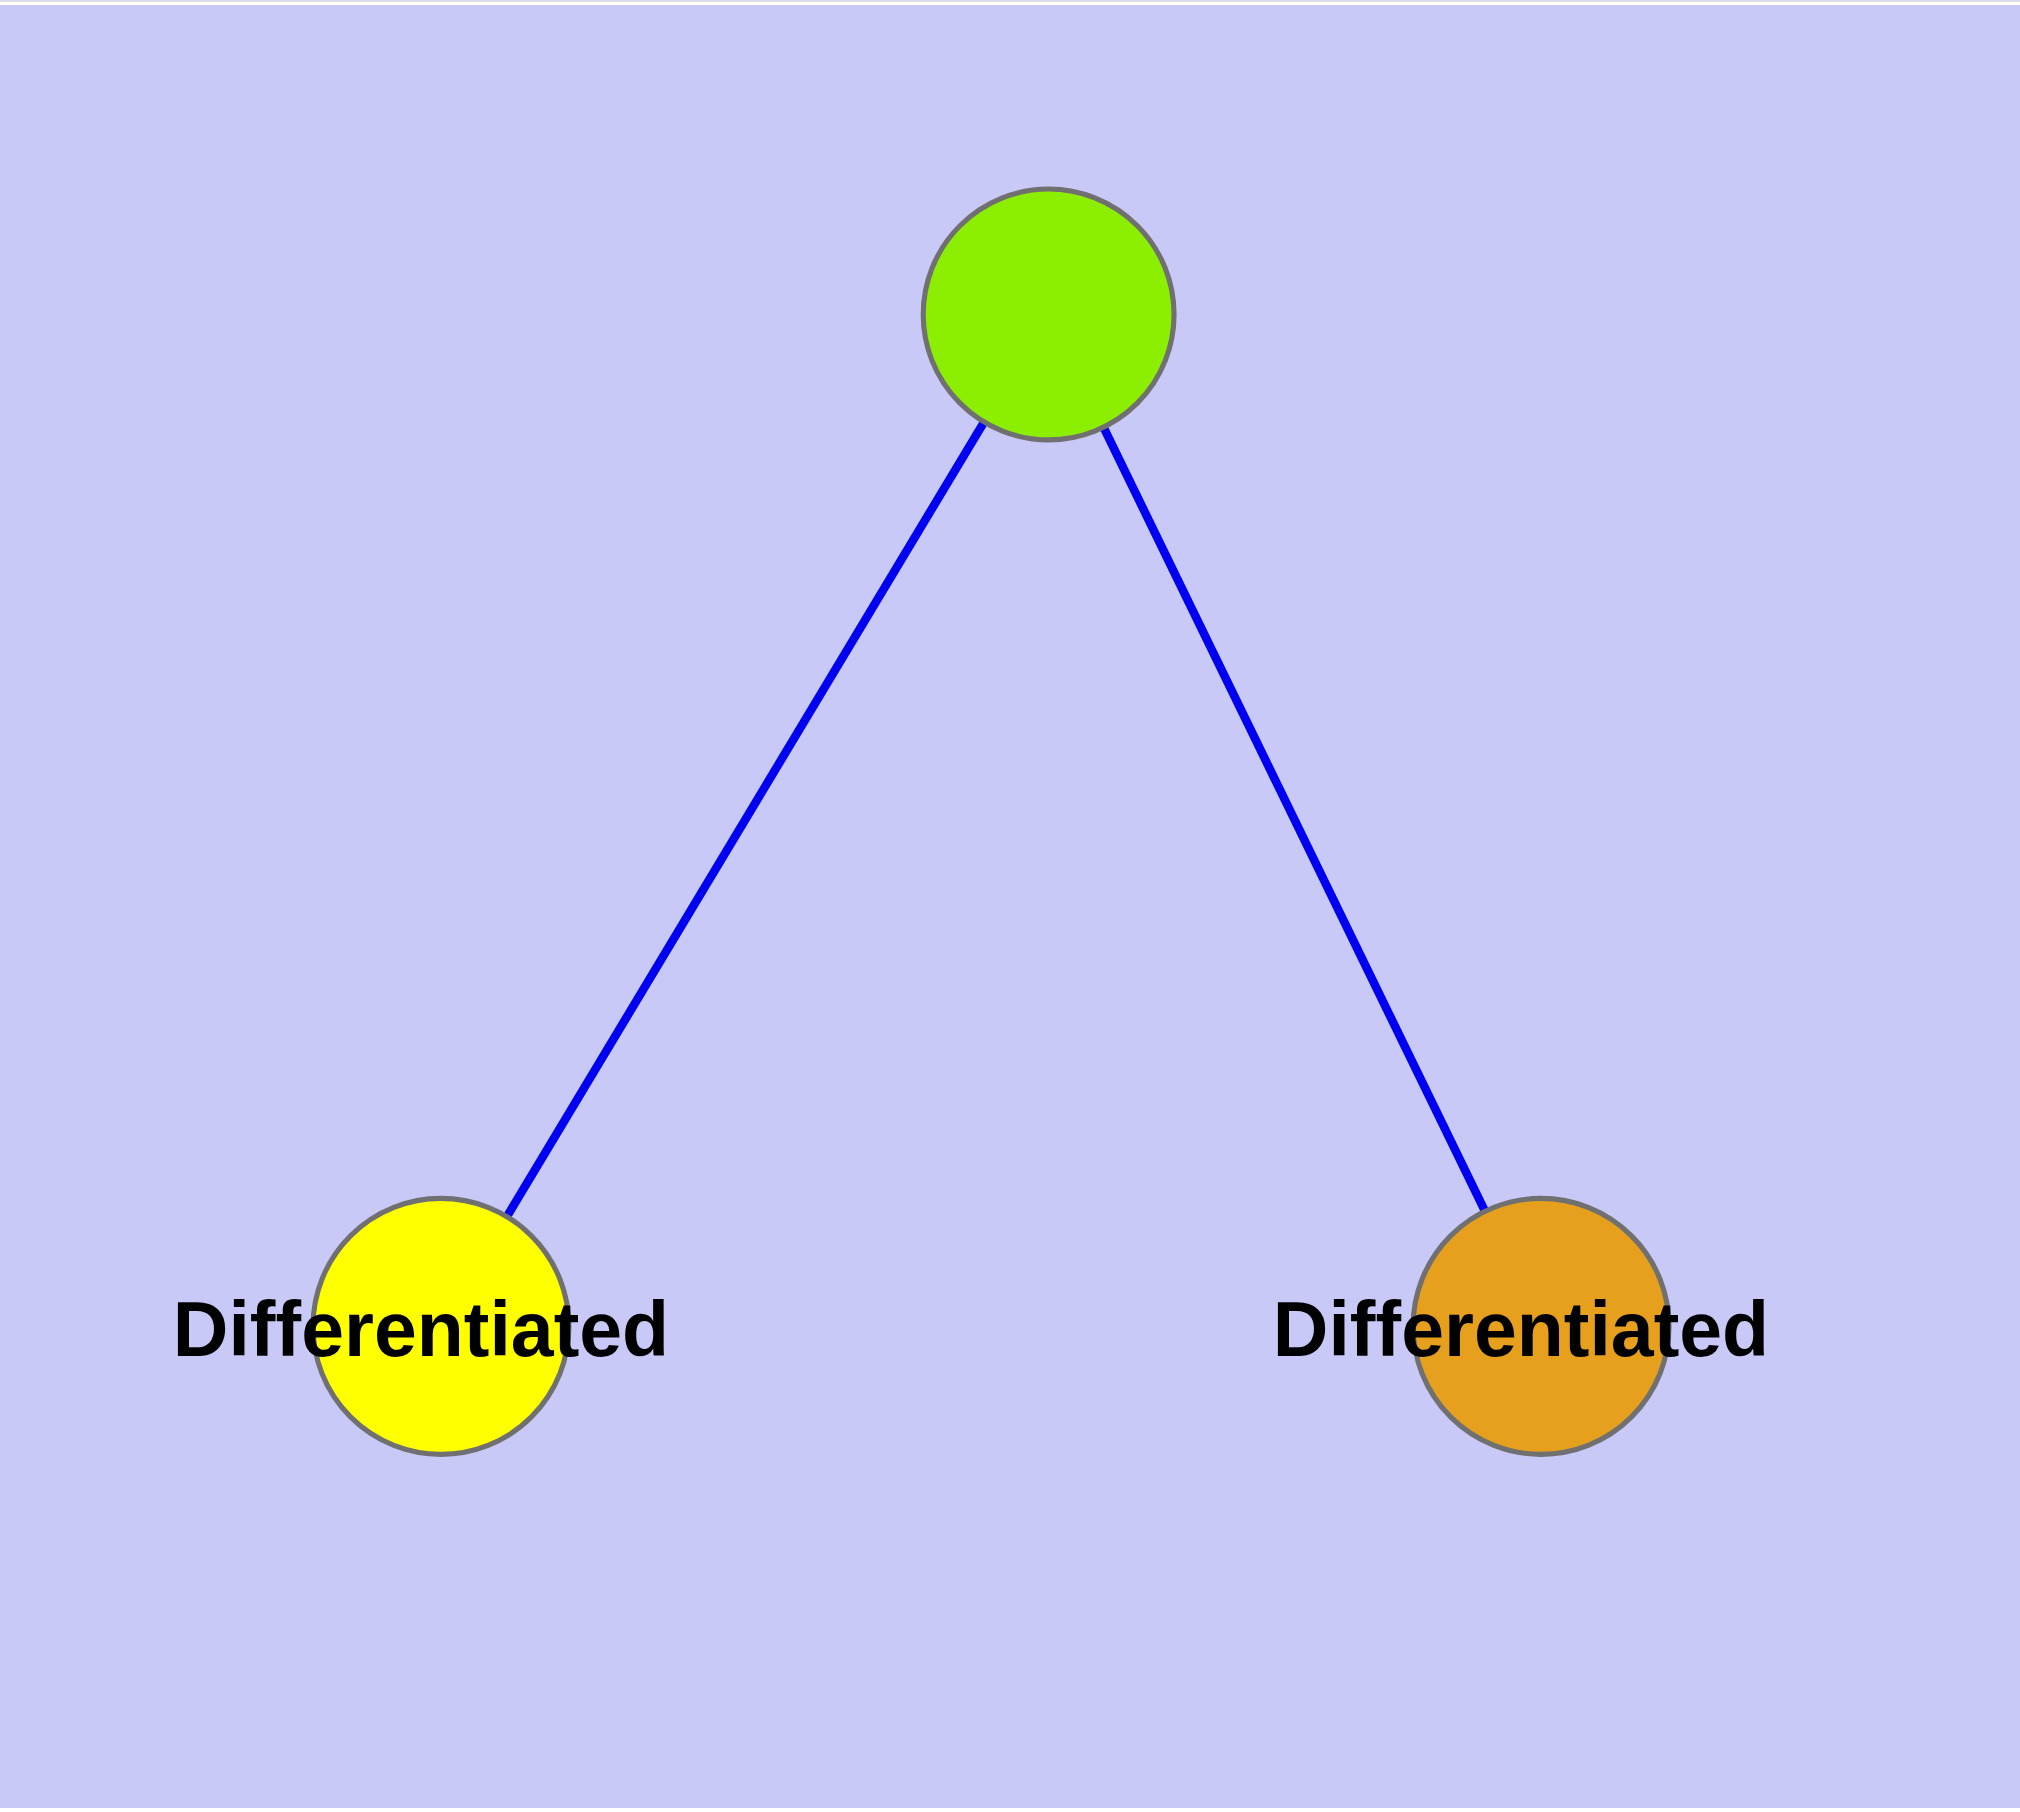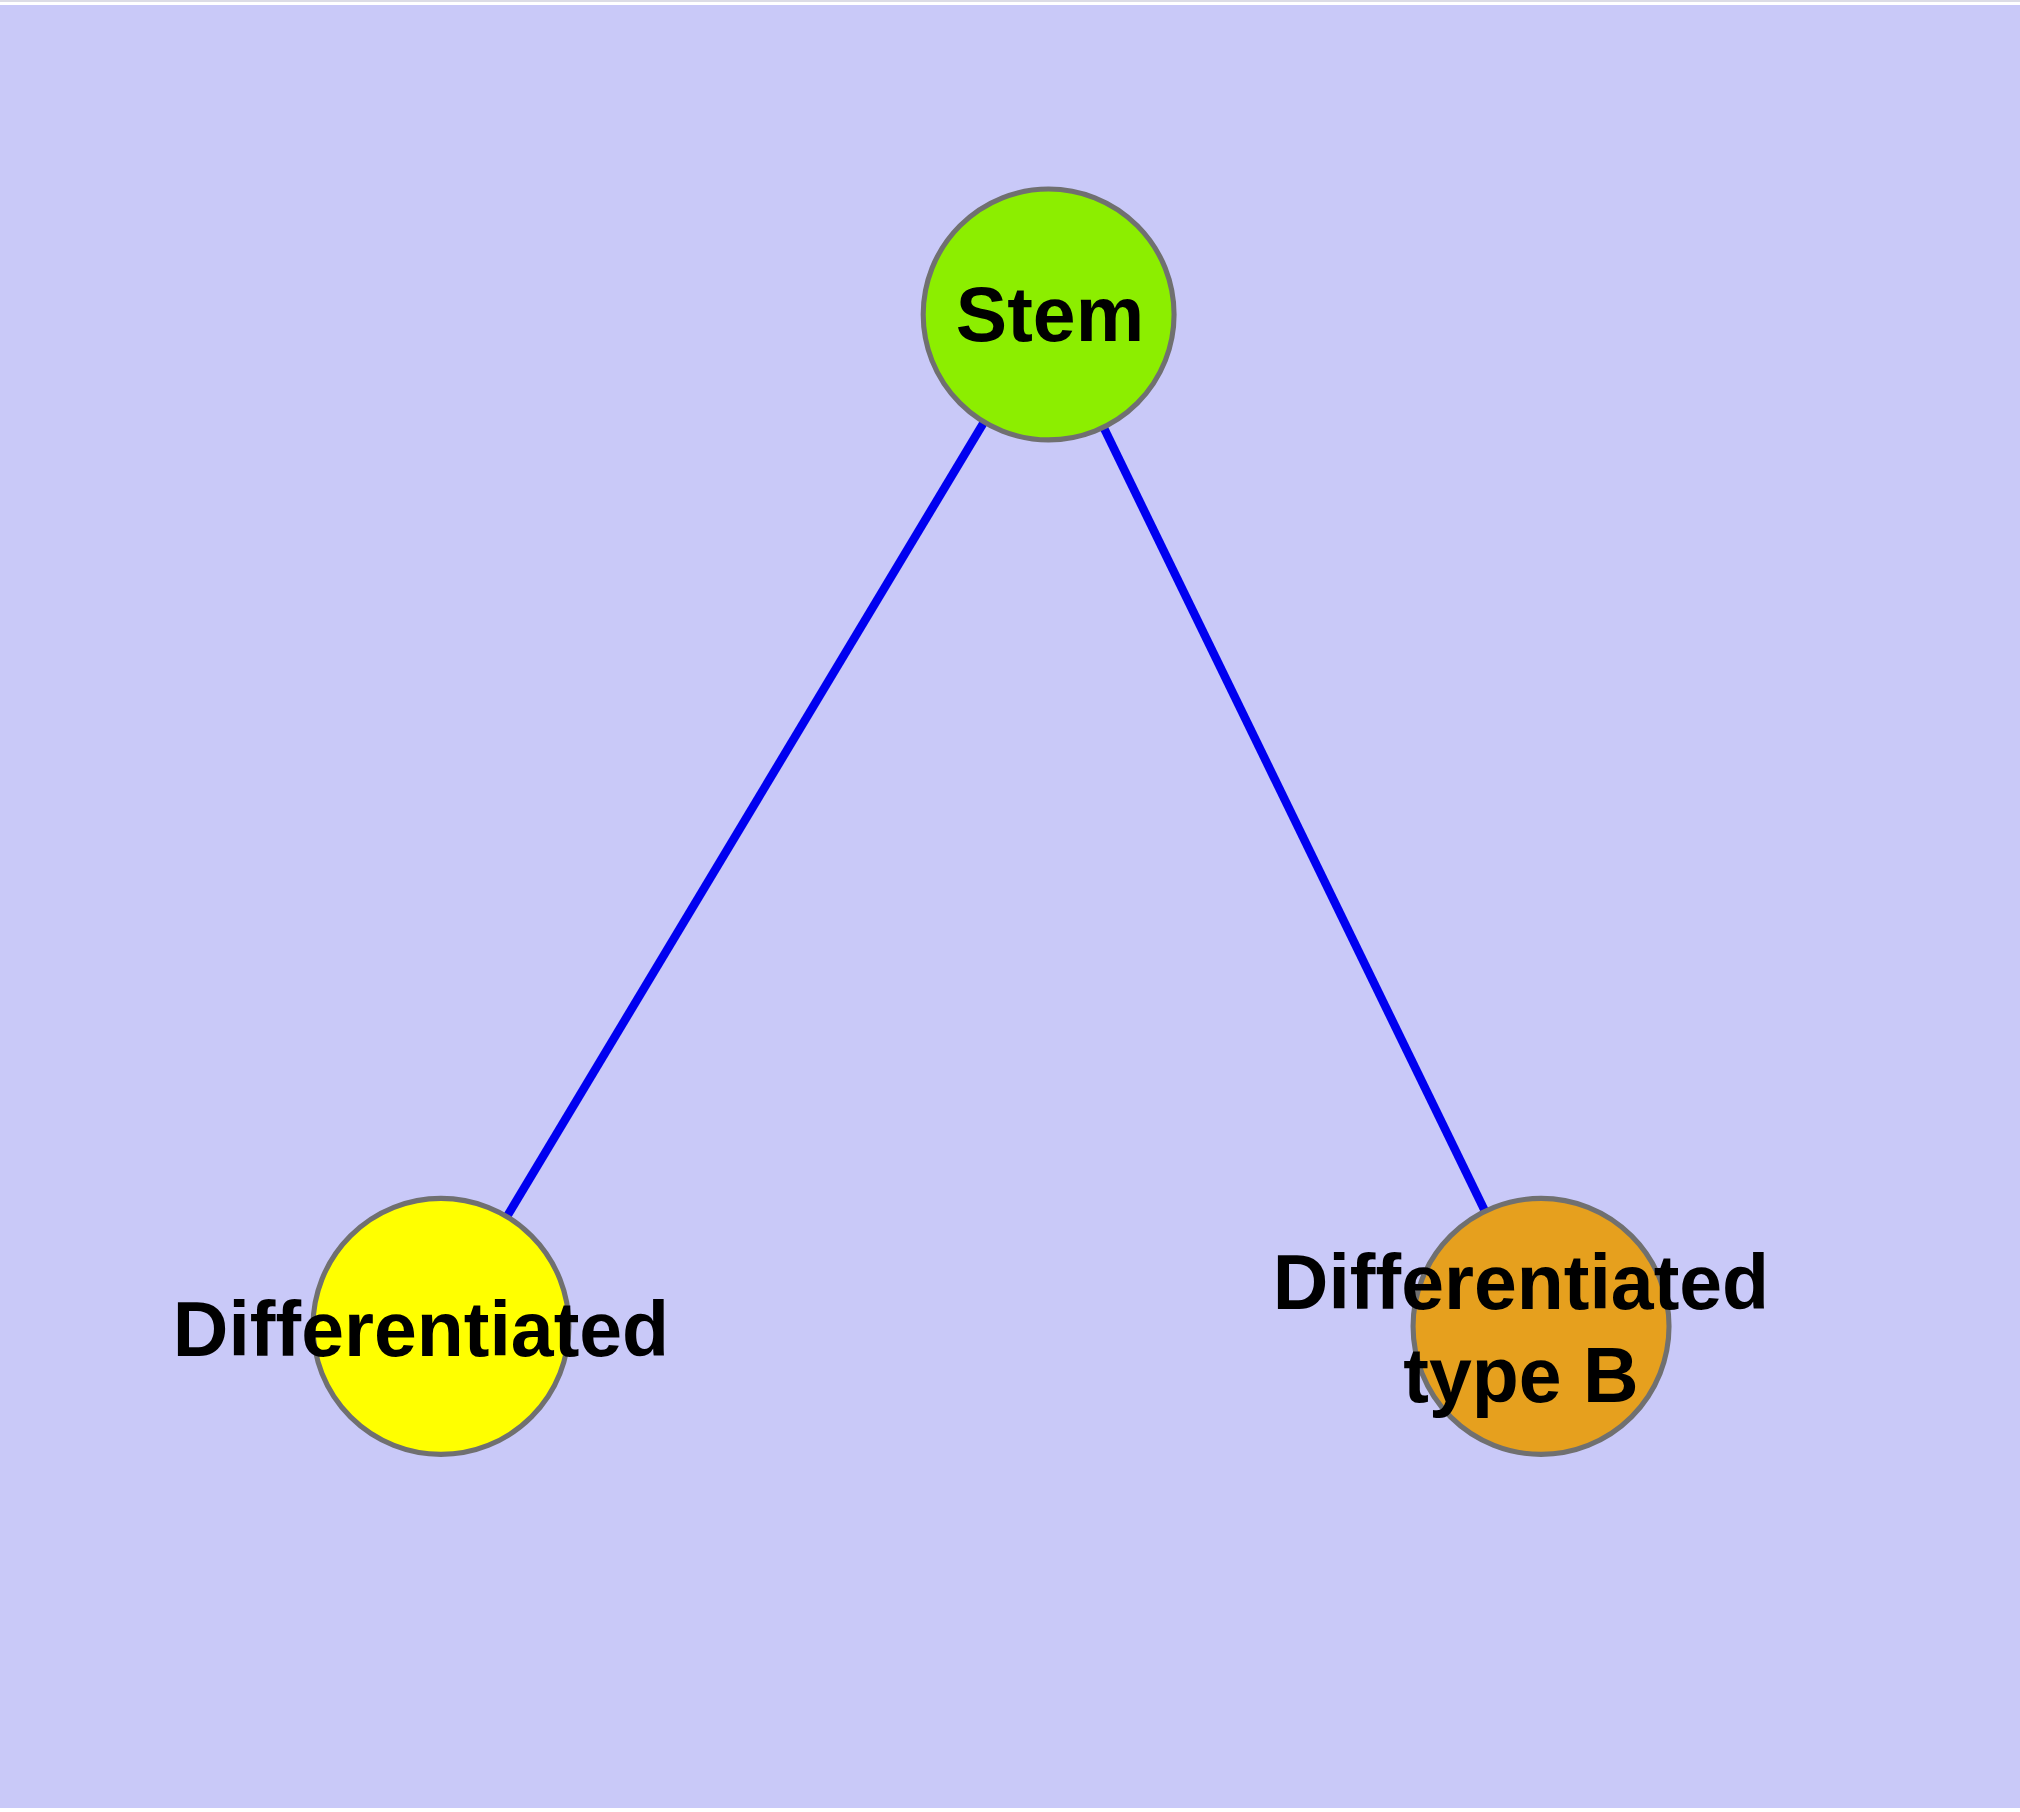--- a/index.html
+++ b/index.html
@@ -58,26 +58,22 @@
   <svg id="graph-svg" width="2021" height="1812" viewBox="0 0 2384 2138">
 
     <line x1="1237" y1="371" x2="520" y2="1565" stroke-width="10" stroke="#0000f0"></line>
     <line x1="1237" y1="371" x2="1818" y2="1565" stroke-width="10" stroke="#0000f0"></line>
 
     <circle cx="1237" cy="371" r="148" stroke-width="6" stroke="#707070" fill="#8cee00"></circle>
     <circle cx="520" cy="1565" r="151" stroke-width="6" stroke="#707070" fill="#ffff00"></circle>
     <circle cx="1818" cy="1565" r="151" stroke-width="6" stroke="#707070" fill="#e6a01e"></circle>
   </svg>
 
-  <div class="node-label" style="left:1050px; top:314px;">
-    <div>Stem</div>
-  </div>
 
   <div class="node-label" style="left:421px; top:1329px;">
     <div>Differentiated</div>
   </div>
 
   <div class="node-label" style="left:1521px; top:1329px;">
     <div>Differentiated</div>
-    <div>type B</div>
   </div>
 </div>
 
 
 </body></html>

